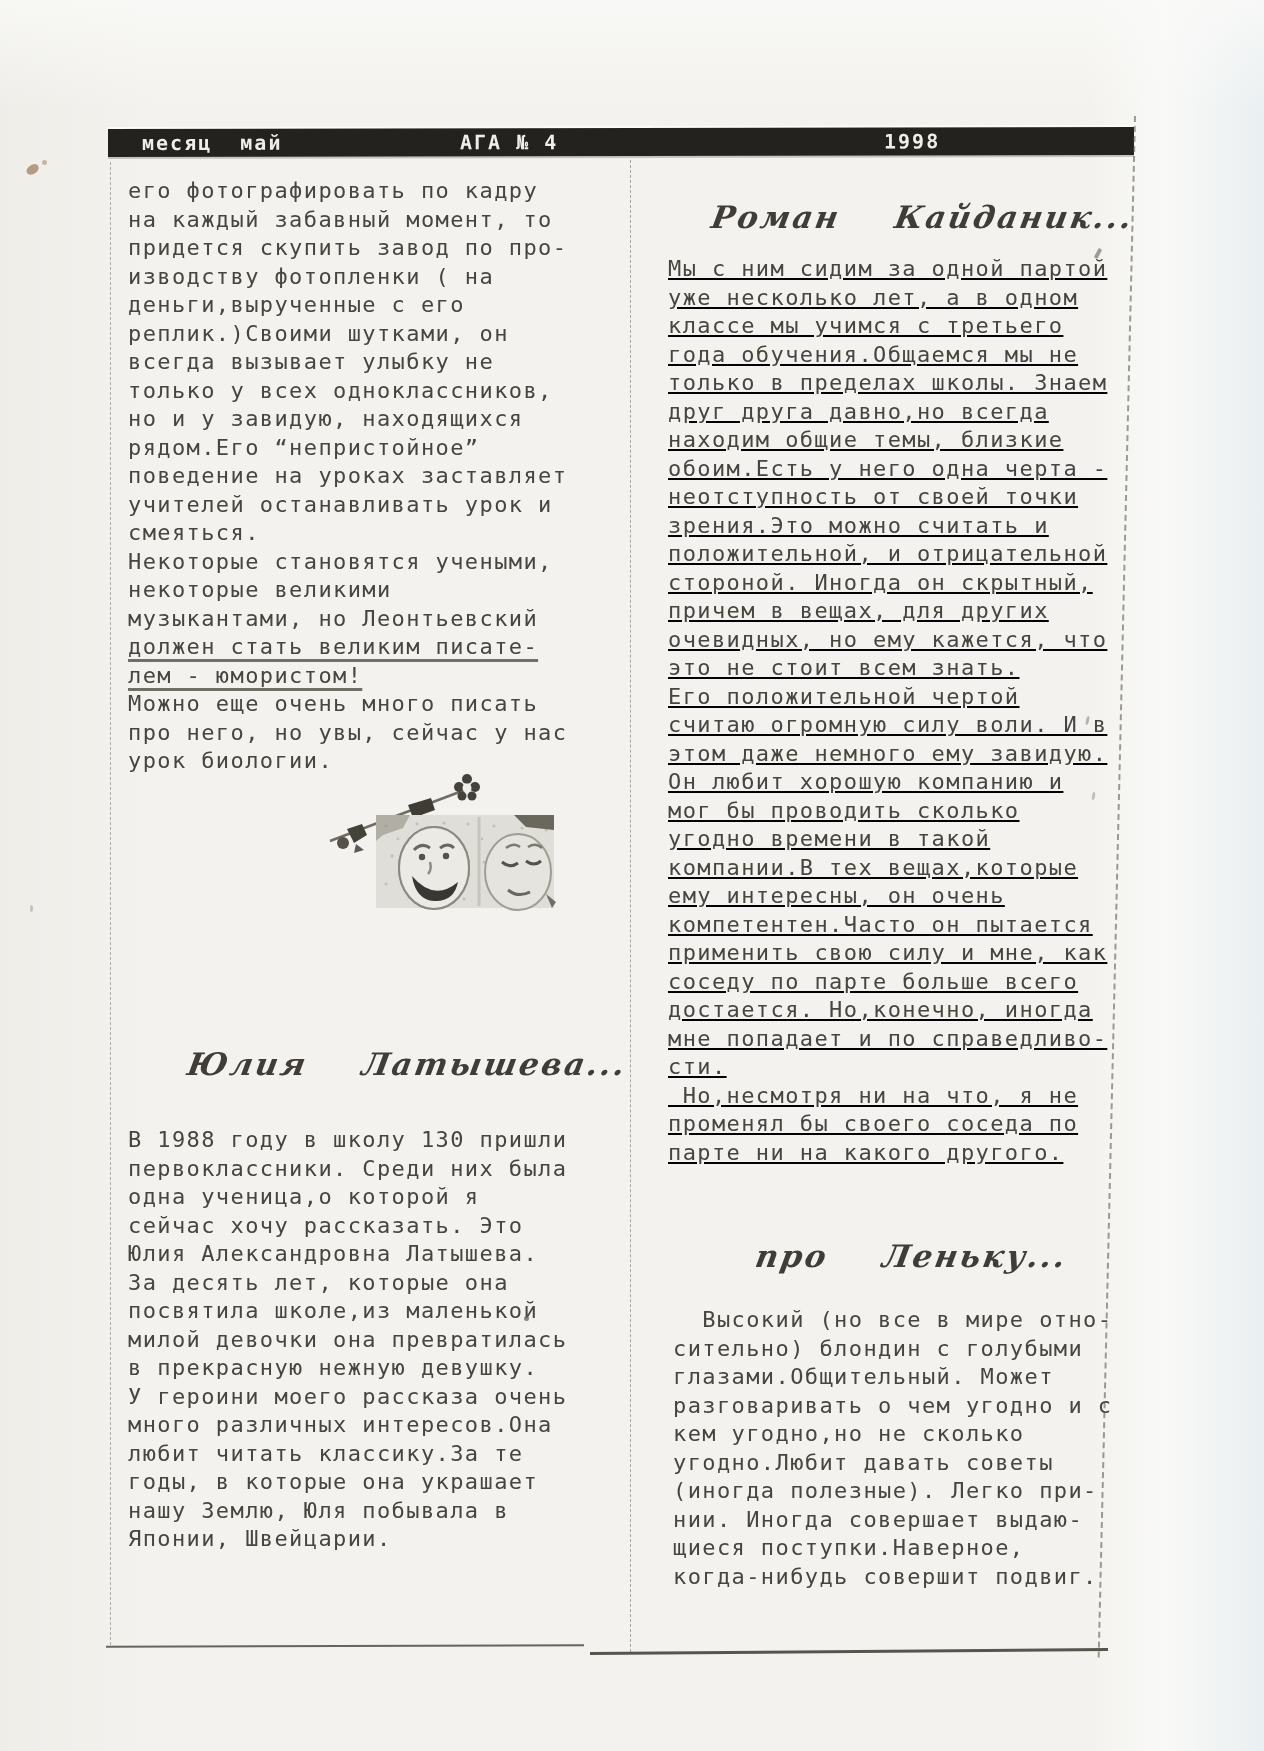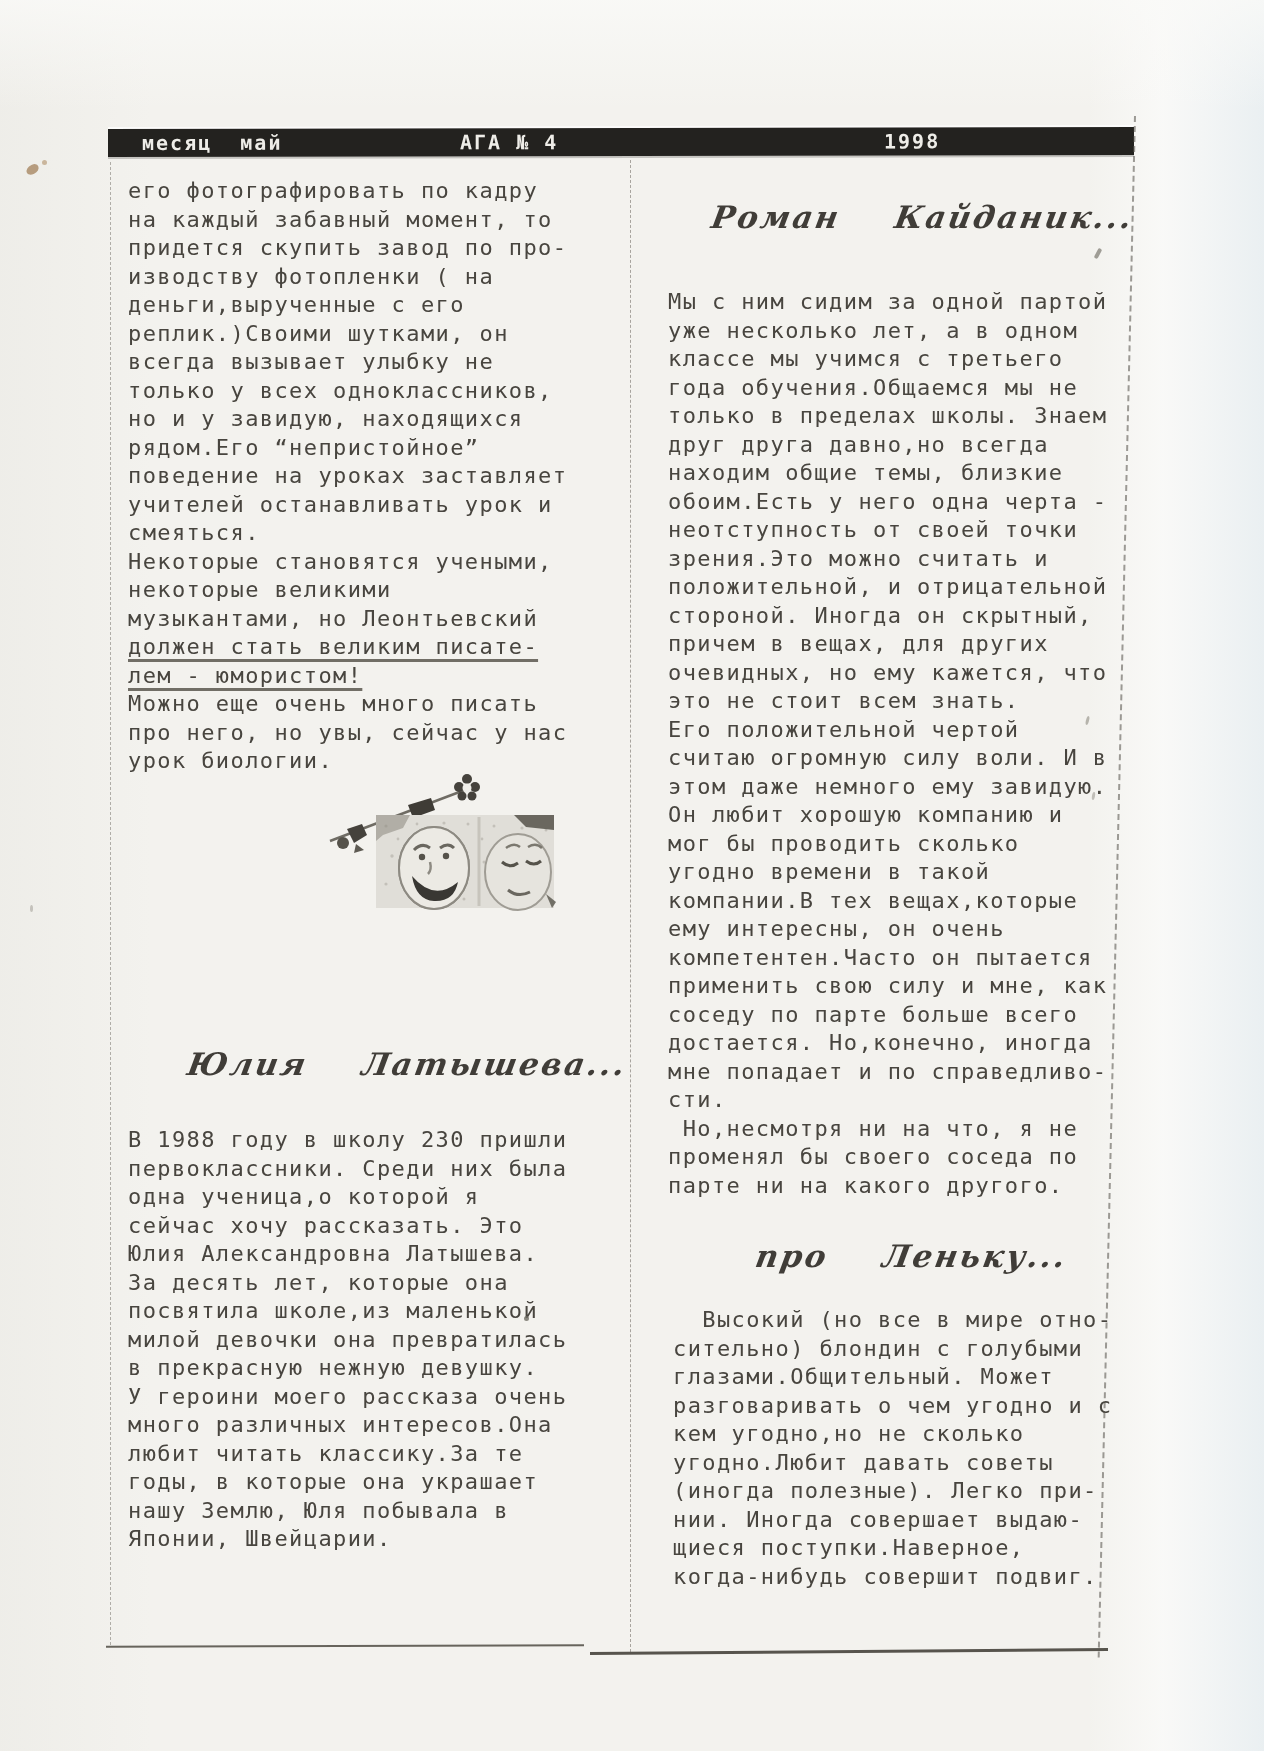--- a/index.html
+++ b/index.html
@@ -33,21 +33,21 @@
   .hrule{position:absolute;background:#67645c;}
   #rule-left-bottom{left:106px;top:1645px;width:478px;height:2px;transform:rotate(-0.15deg);}
   #rule-right-bottom{left:590px;top:1650px;width:518px;height:3px;background:#57544d;transform:rotate(-0.45deg);}
 
   
   .para{position:absolute;}
   .tline{white-space:pre;line-height:28.5px;font-size:22px;letter-spacing:1.4px;color:#48453f;}
   .tline.u{text-decoration:underline;text-decoration-thickness:2.5px;text-underline-offset:5px;text-decoration-color:#716e66;}
   #left-para-1{left:128px;top:177px;width:472px;}
   #left-para-2{left:128px;top:1126px;width:472px;}
-  #right-para-1{left:668px;top:288px;width:472px;}
+  #right-para-1{left:668px;top:255px;width:472px;text-decoration:underline;}
   #right-para-2{left:673px;top:1306px;width:472px;}
 
   
   .script-heading{position:absolute;font-family:"DejaVu Serif", serif;font-style:italic;font-weight:bold;
     color:#403d38;font-size:31px;letter-spacing:2.5px;word-spacing:14px;transform:skewX(-10deg);white-space:pre;}
   #heading-roman{left:712px;top:199px;}
   #heading-yulia{left:188px;top:1046px;}
   #heading-lenka{left:756px;top:1238px;}
 
   
@@ -167,21 +167,21 @@
     <path d="M210 117 q8 6 15 0" stroke="#55524a" stroke-width="3" fill="none"></path>
     <path d="M190 104 q8 -6 14 -1" stroke="#7b786f" stroke-width="2.5" fill="none"></path>
     <path d="M212 103 q8 -5 14 1" stroke="#7b786f" stroke-width="2.5" fill="none"></path>
     <path d="M192 146 q10 8 22 2" stroke="#6a675f" stroke-width="3" fill="none"></path>
     <path d="M230 150 l10 8 l-4 6 z" fill="#55524a" opacity=".8"></path>
   </svg>
 </div>
 
 <div id="heading-yulia" class="script-heading">Юлия  Латышева...</div>
 <div id="left-para-2" class="para">
-    <div class="tline">В 1988 году в школу 230 пришли</div>
+    <div class="tline">В 1988 году в школу 130 пришли</div>
     <div class="tline">первоклассники. Среди них была</div>
     <div class="tline">одна ученица,о которой я</div>
     <div class="tline">сейчас хочу рассказать. Это</div>
     <div class="tline">Юлия Александровна Латышева.</div>
     <div class="tline">За десять лет, которые она</div>
     <div class="tline">посвятила школе,из маленькой</div>
     <div class="tline">милой девочки она превратилась</div>
     <div class="tline">в прекрасную нежную девушку.</div>
     <div class="tline">У героини моего рассказа очень</div>
     <div class="tline">много различных интересов.Она</div>

